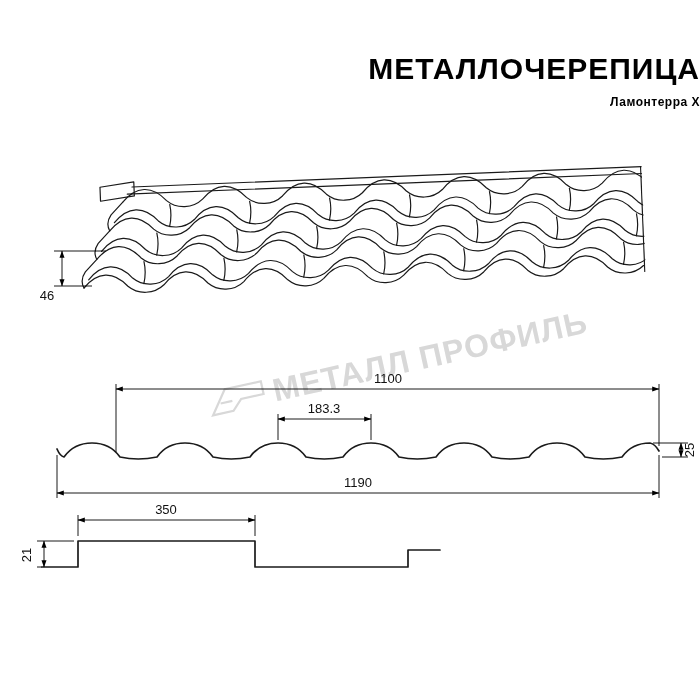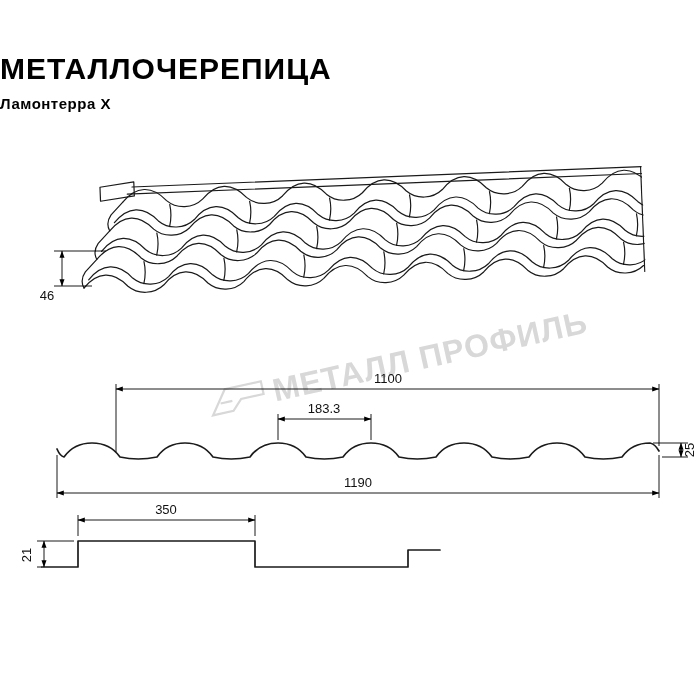--- a/index.html
+++ b/index.html
@@ -1,22 +1,22 @@
 <!DOCTYPE html>
 <html><head>
 <meta charset="utf-8">
 <style>
   html,body{margin:0;padding:0;background:#fff;}
   .canvas{
     position:relative;width:700px;height:700px;background:#ffffff;overflow:hidden;
     font-family:"Liberation Sans","DejaVu Sans",sans-serif;color:#000;
   }
-  .header{position:absolute;top:52px;left:0;right:0;text-align:left;z-index:3;}
+  .header{position:absolute;top:52px;left:0;right:0;text-align:right;z-index:3;}
   .header h1{margin:0;font-size:30px;font-weight:bold;letter-spacing:1px;}
-  .header .subtitle{margin-top:9px;font-size:15px;font-weight:bold;letter-spacing:.5px;}
+  .header .subtitle{margin-top:9px;font-size:12px;font-weight:bold;letter-spacing:.5px;}
   svg{position:absolute;left:0;top:0;}
   svg text{font-family:"Liberation Sans","DejaVu Sans",sans-serif;font-size:13px;fill:#111;}
   .draw{stroke:#1a1a1a;stroke-width:1.2;fill:none;stroke-linecap:round;stroke-linejoin:round;}
   .thick{stroke:#1a1a1a;stroke-width:1.7;fill:none;stroke-linecap:round;stroke-linejoin:round;}
   .dim{stroke:#000;stroke-width:.9;fill:none;}
   .wm-text{font-size:32px;font-weight:bold;letter-spacing:1px;fill:#d8d8d8;}
   .wm-logo{stroke:#d8d8d8;stroke-width:2.2;fill:none;}
 </style>
 </head>
 <body>

